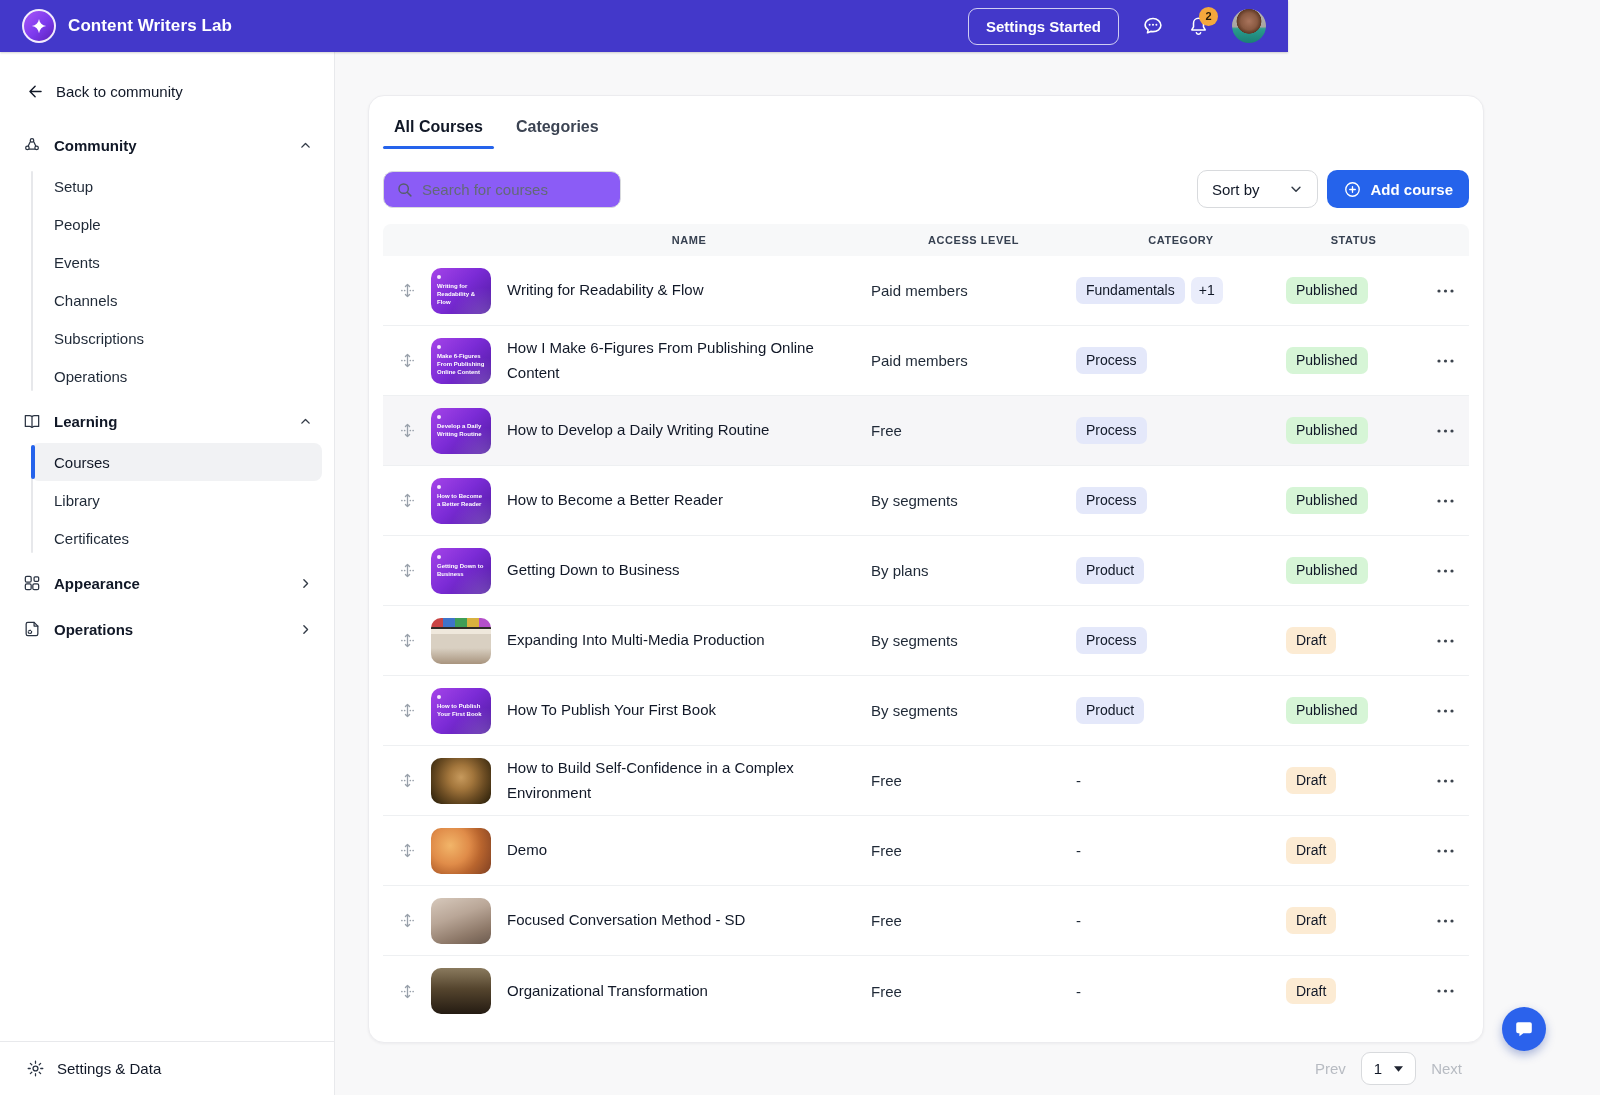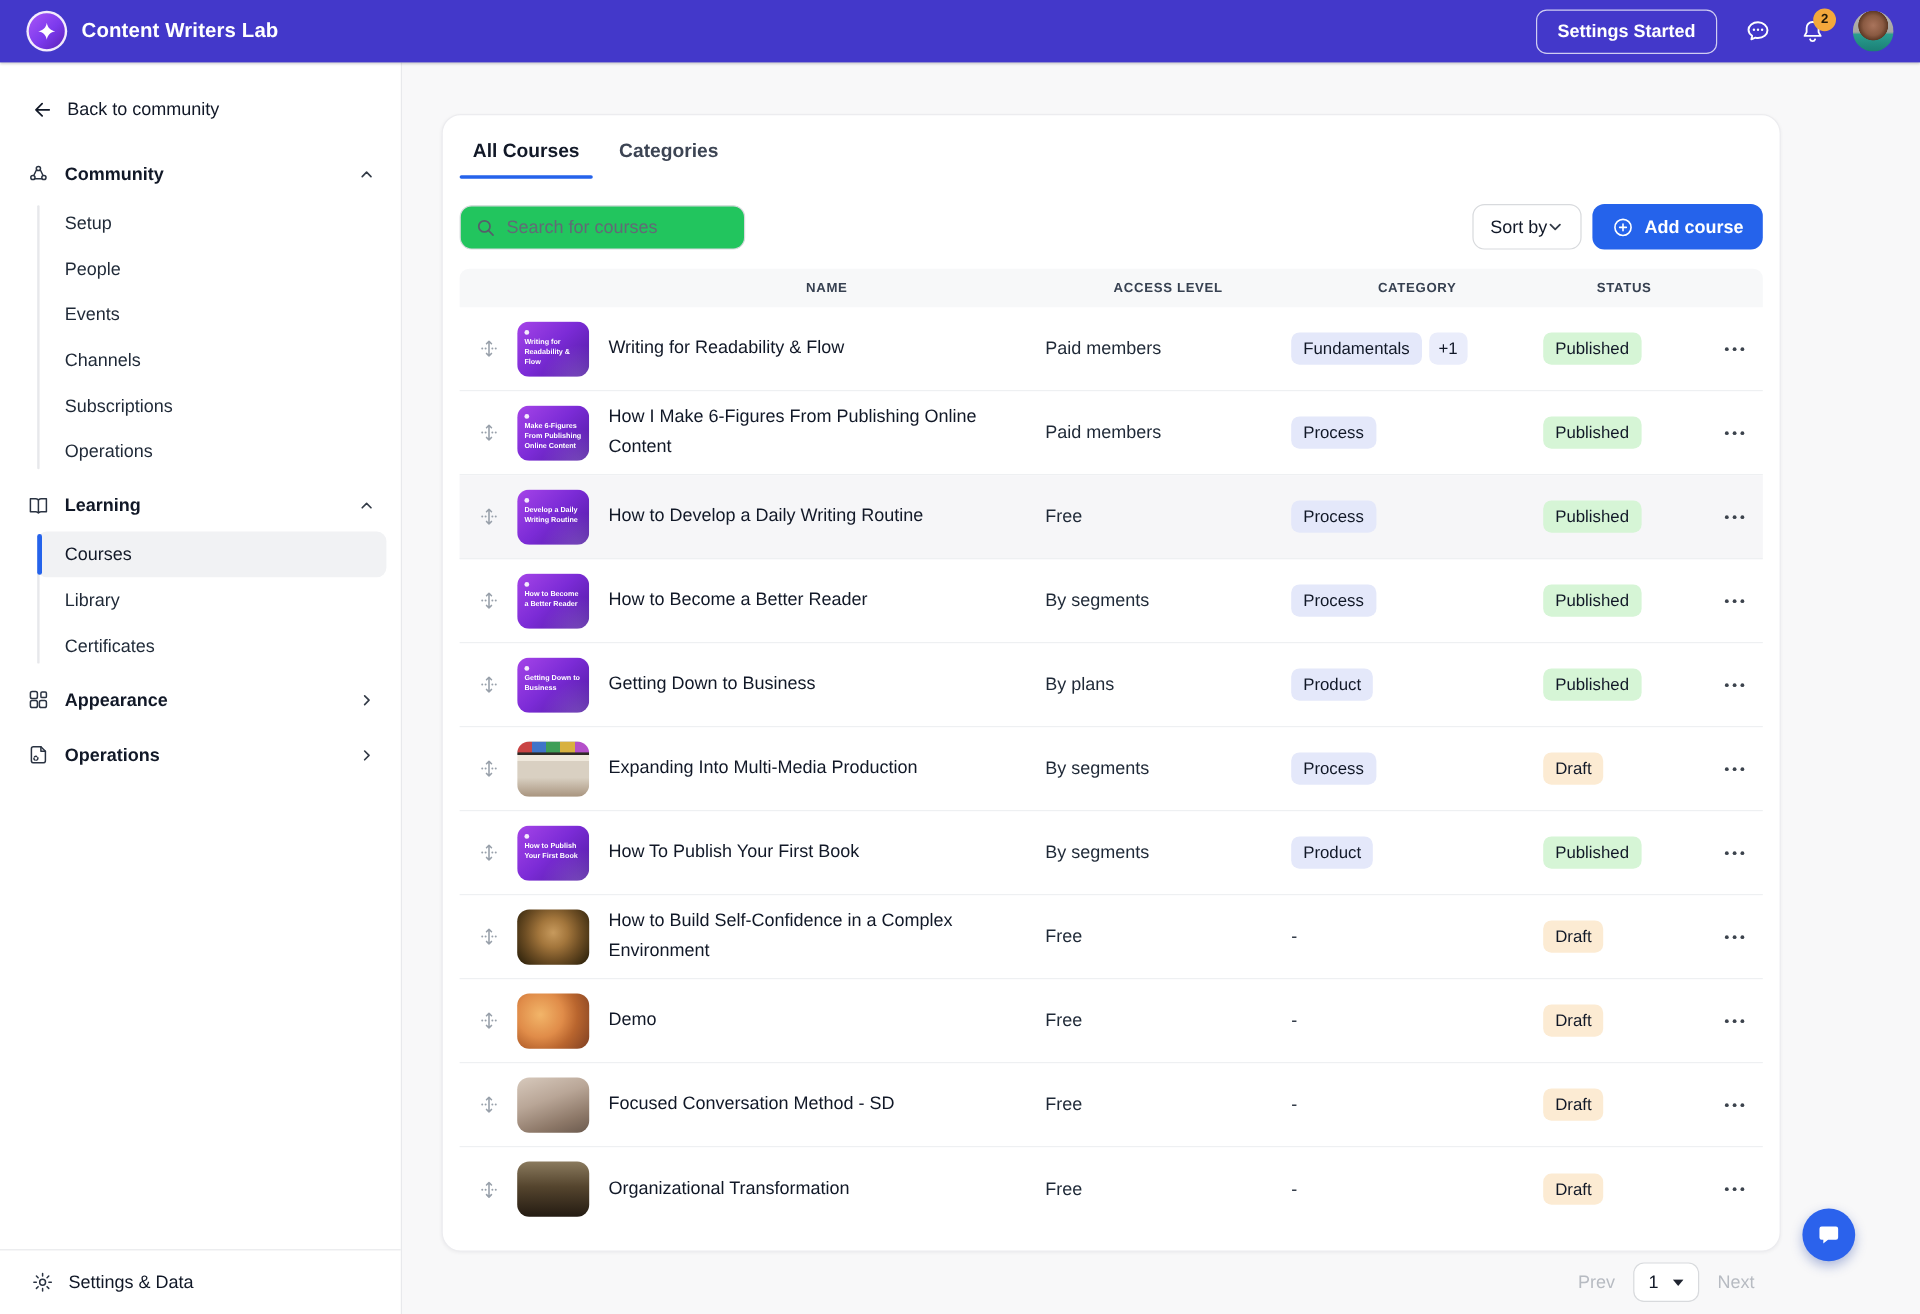--- a/index.html
+++ b/index.html
@@ -16,21 +16,21 @@
     --text-mid:#374151;
     --text-gray:#6b7280;
   }
   *{box-sizing:border-box;margin:0;padding:0;}
   body{
     width:1600px;height:1095px;overflow:hidden;position:relative;
     font-family:"Liberation Sans", sans-serif;background:var(--main-bg);
   }
   
   .topbar{
-    position:absolute;top:0;left:0;width:1600px;height:52px;
+    position:absolute;top:0;left:0;width:1288px;height:52px;
     background:var(--topbar-bg);display:flex;align-items:center;
     padding:0 22px;color:#fff;box-shadow:0 1px 2px rgba(0,0,0,.18);z-index:5;
   }
   .logo{
     width:34px;height:34px;border-radius:50%;
     border:2px solid rgba(255,255,255,.9);
     background:linear-gradient(135deg,#a855f7 0%,#7c3aed 55%,#5b21b6 100%);
     display:flex;align-items:center;justify-content:center;margin-right:12px;flex:none;
   }
   .brand{font-size:17px;font-weight:700;letter-spacing:.1px;}
@@ -99,30 +99,30 @@
     font-weight:600;background:none;border:none;font-family:inherit;
   }
   .tab.active{color:var(--text-dark);}
   .tab.active::after{
     content:"";position:absolute;left:-11px;right:-11px;bottom:0;height:3.5px;
     background:var(--accent);border-radius:4px;
   }
   .controls{display:flex;align-items:center;margin-top:21px;}
   .search-box{
     width:238px;height:37px;border:1px solid #d8dadd;border-radius:10px;
-    display:flex;align-items:center;padding:0 12px;gap:9px;background:#22c55e;
+    display:flex;align-items:center;padding:0 12px;gap:9px;background:#8b5cf6;
   }
   .search-box input{
     border:none;outline:none;font-size:15px;color:var(--text-dark);width:100%;
     font-family:inherit;background:transparent;
   }
   .search-box input::placeholder{color:#626a76;}
   .sortby{
     margin-left:auto;height:38px;border:1px solid #d8dadd;border-radius:10px;background:#fff;
-    display:flex;align-items:center;padding:0 14px;font-size:15px;color:var(--text-dark);
+    display:flex;align-items:center;gap:30px;padding:0 14px;font-size:15px;color:var(--text-dark);
     cursor:pointer;font-family:inherit;margin-right:9px;
   }
   .add-btn{
     height:38px;border:none;border-radius:10px;background:var(--accent);color:#fff;
     display:flex;align-items:center;gap:8px;padding:0 16px;font-size:15px;font-weight:700;
     cursor:pointer;font-family:inherit;
   }
   
   .table{margin-top:16px;}
   .tgrid{display:grid;grid-template-columns:48px 76px 1fr 205px 210px 135px 48px;align-items:center;}

